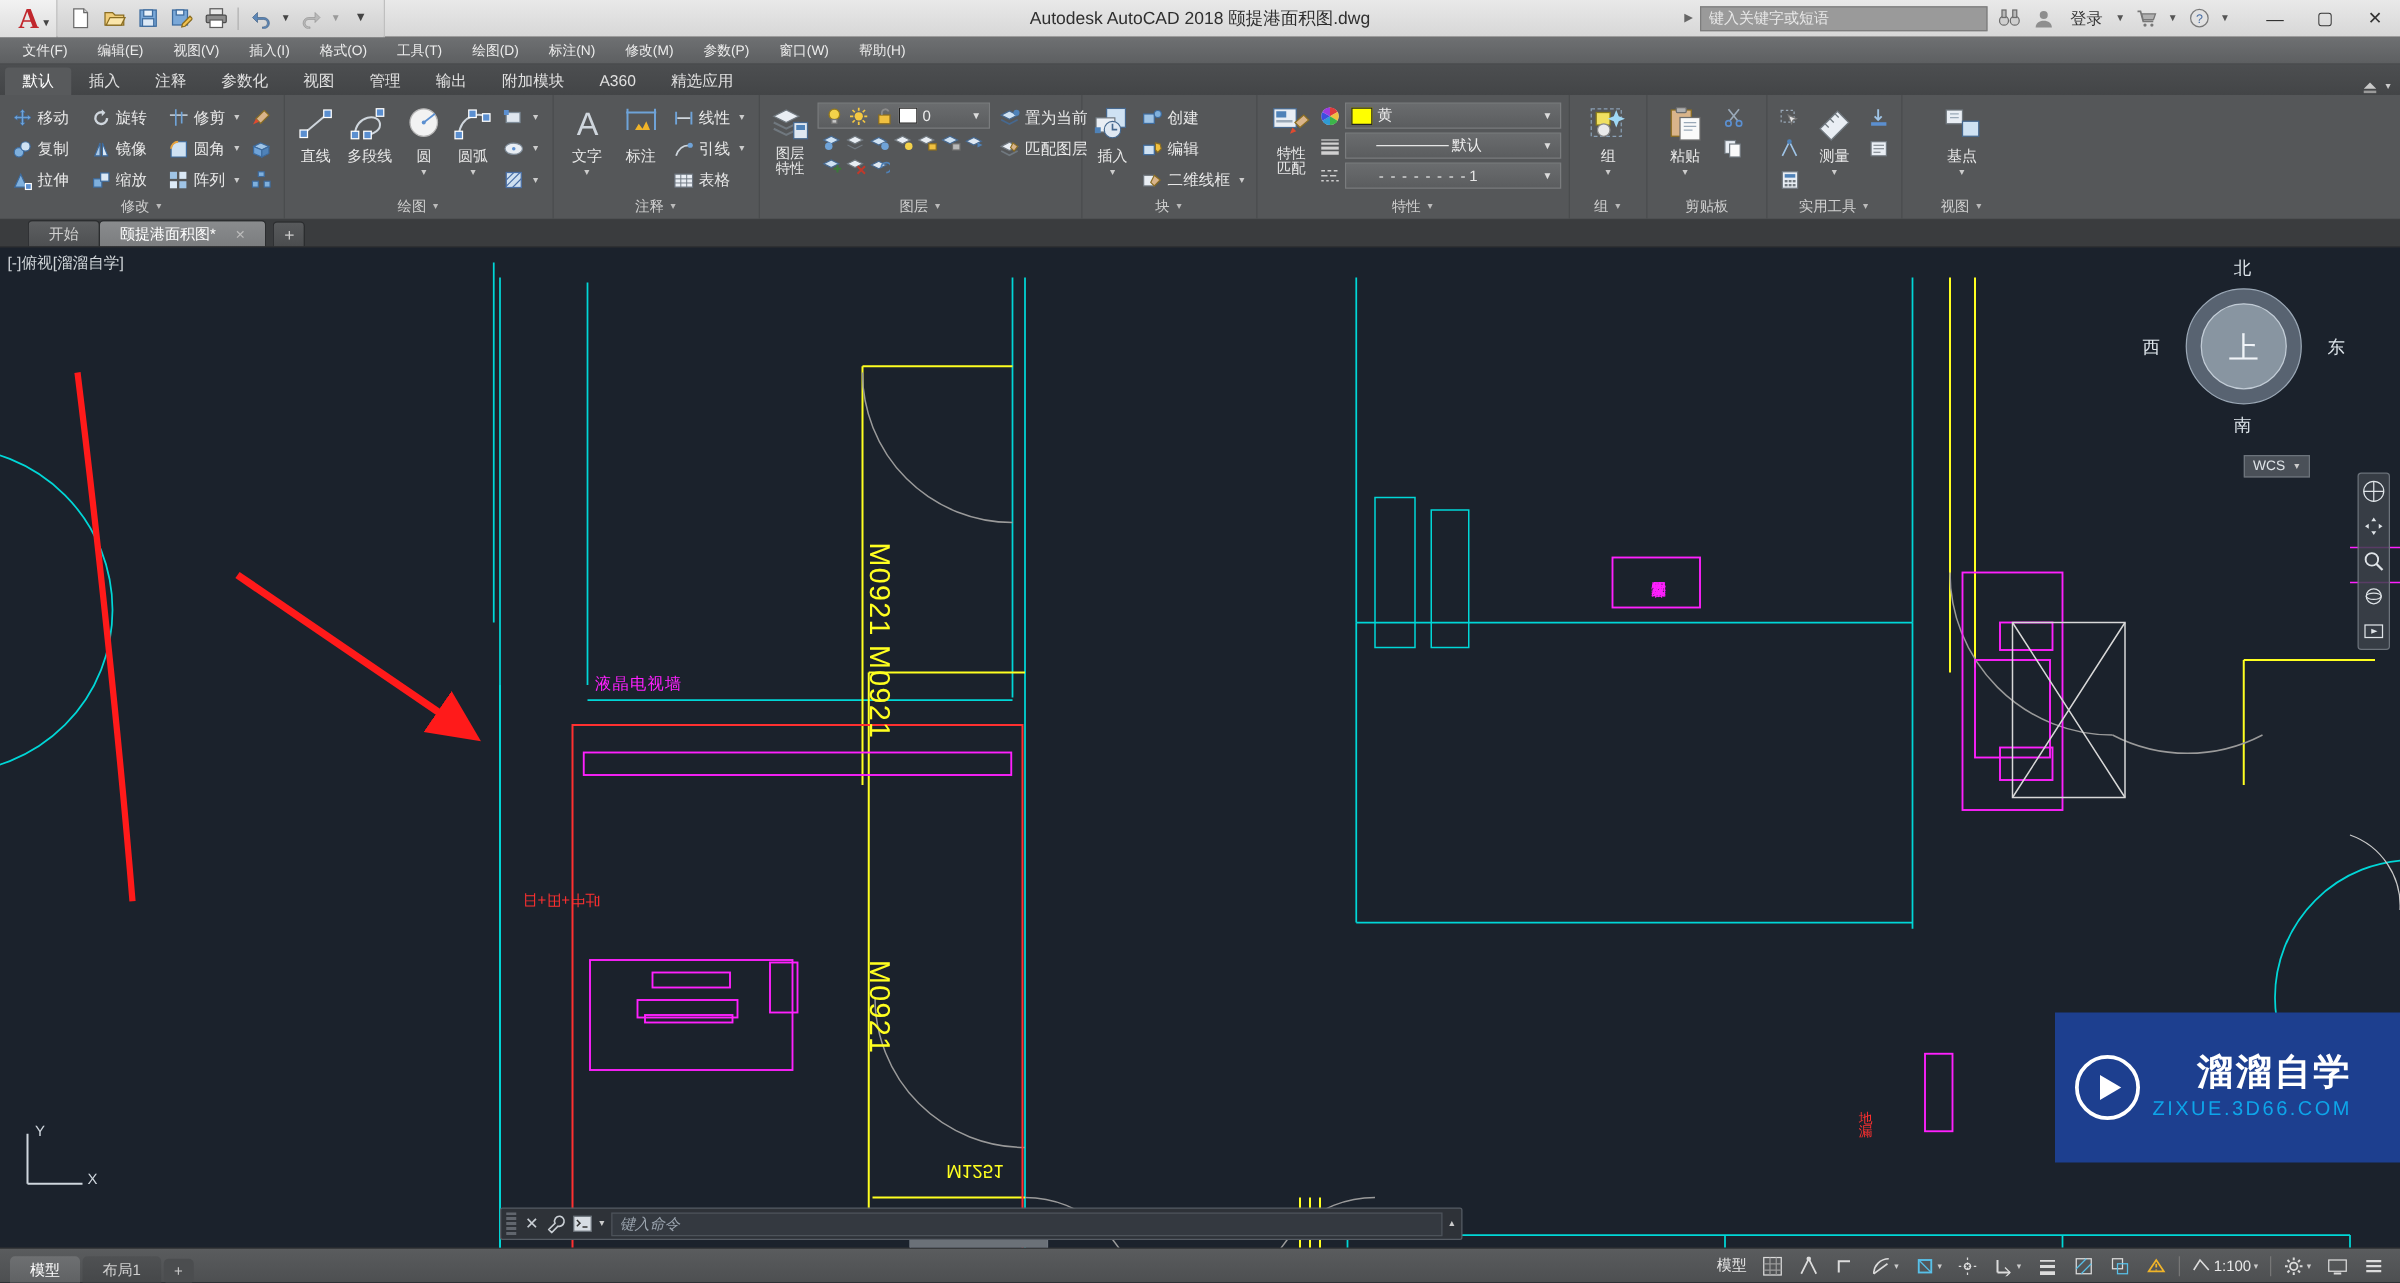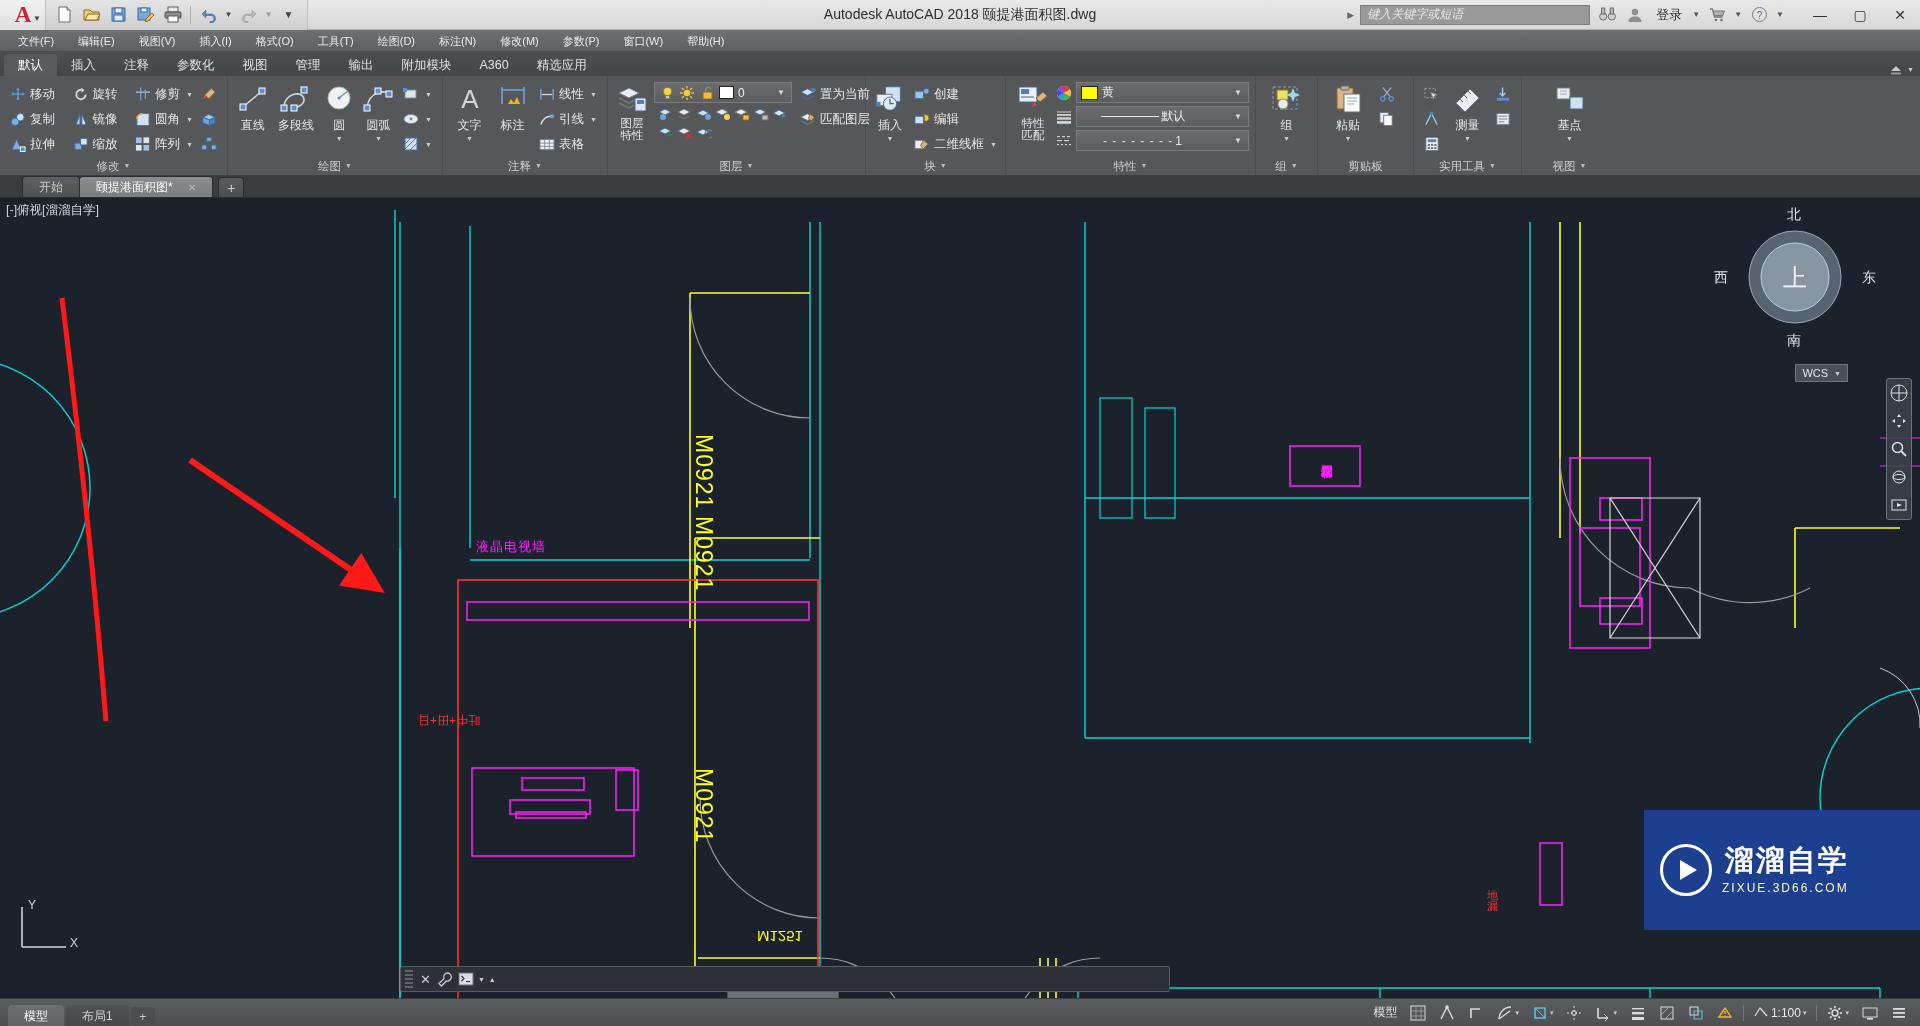--- a/index.html
+++ b/index.html
@@ -33,21 +33,21 @@
           border-radius:2px; cursor:default; }
   .qsep { width:1px; height:18px; background:#b0b0b0; margin:0 3px; }
   .title-text {
     position:absolute; left:0; right:0; text-align:center; font-size:14px; color:#2f2f2f;
     pointer-events:none;
   }
   .search-wrap { margin-left:auto; display:flex; align-items:center; gap:6px; padding-right:6px; z-index:2;}
   .search-arrow{ color:#666; font-size:9px; }
   .search-box {
     width:230px; height:20px; background:#9a9a9a; border:1px solid #7d7d7d;
-    color:#e8e8e8; font-size:12px; padding:0 6px; font-style:italic;
+    color:#e8e8e8; font-size:12px; padding:0 6px; 
     display:flex; align-items:center;
   }
   .ico-btn { width:22px; height:22px; display:flex;align-items:center;justify-content:center; }
   .signin { font-size:13px; color:#333; padding:0 4px; }
   .tb-caret { font-size:8px; color:#555; }
   .win-btns { display:flex; align-items:center; gap:0; padding-left:10px; }
   .win-btn { width:40px;height:30px;display:flex;align-items:center;justify-content:center;color:#333;font-size:14px;}
 
   
   .menubar {
@@ -164,21 +164,21 @@
     display:flex; align-items:center; gap:10px; padding-left:16px;
   }
   .wm-play {
     width:52px;height:52px;border-radius:50%;border:3px solid #fff;display:flex;
     align-items:center;justify-content:center;flex:0 0 auto;
   }
   .wm-play::after{content:""; border-left:17px solid #fff; border-top:10px solid transparent;
     border-bottom:10px solid transparent; margin-left:5px;}
   .wm-txt{ display:flex;flex-direction:column;text-align:right; }
   .wm-main{ color:#fff; font-size:29px; font-weight:bold; letter-spacing:2px; line-height:1.1;}
-  .wm-sub{ color:#fef9c3; font-size:12px; letter-spacing:2px; margin-top:4px;}
+  .wm-sub{ color:#0ea5e9; font-size:16px; letter-spacing:2px; margin-top:4px;}
 
   
   .statusbar {
     height:28px; background:linear-gradient(#5a5c5e,#4d4f51); display:flex; align-items:center;
     border-top:1px solid #3a3c3e; font-size:12px; color:#e4e4e4;
   }
   .sb-tabs { display:flex; align-items:flex-end; height:28px; padding-left:8px; gap:0;}
   .sbtab { height:22px; line-height:22px; padding:0 16px; font-size:12px; color:#cfcfcf;
     background:linear-gradient(#4f5153,#454749); border-radius:4px 4px 0 0; margin-right:2px;}
   .sbtab.active{ background:linear-gradient(#6e7072,#5f6163); color:#fff;}
@@ -1258,20 +1258,21 @@
             <path d="M10 1a4 4 0 0 0-4 5.6L1 11.6 3.4 14l5-5A4 4 0 1 0 10 1z" fill="none" stroke="#c9ced4" stroke-width="1.3"></path>
           </svg>
       </span>
       <span class="icon16">
         <svg width="16" height="14" viewBox="0 0 16 14">
             <rect x="1" y="1" width="14" height="12" fill="#d8dde3" stroke="#6c737b"></rect>
             <path d="M3.5 4l2.5 2.5L3.5 9M8 9.5h4" stroke="#333" stroke-width="1.2" fill="none"></path>
           </svg>
       </span>
       <span class="caret7">▼</span>
+      <div class="cmd-input">键入命令</div>
       <span class="caret7">▲</span>
     </div>
 
     <div class="watermark">
       <div class="wm-play"></div>
       <div class="wm-txt">
         <span class="wm-main">溜溜自学</span>
         <span class="wm-sub">ZIXUE.3D66.COM</span>
       </div>
     </div>

